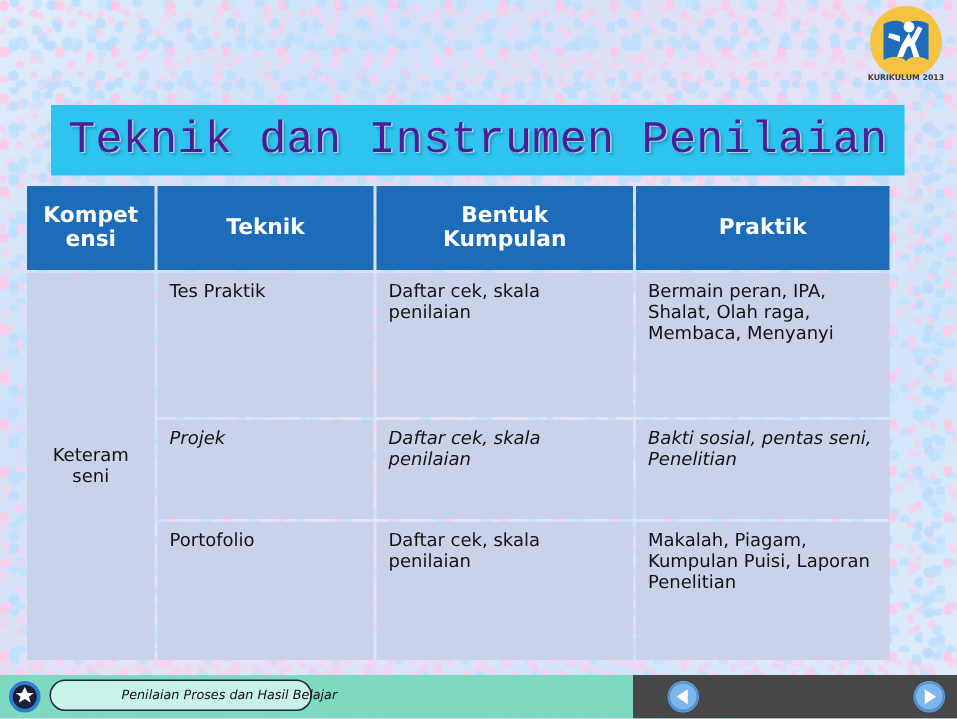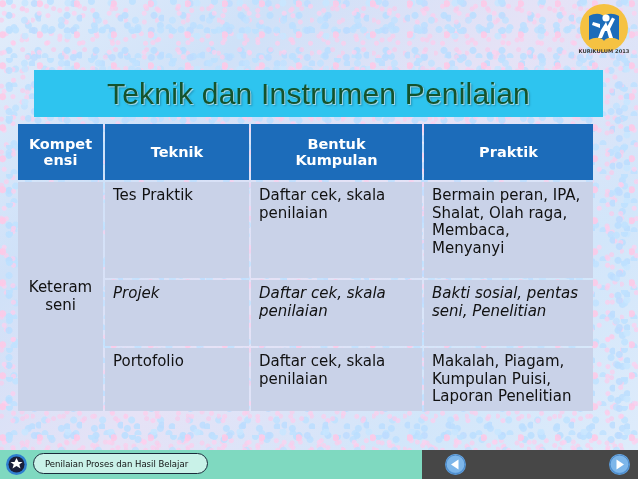--- a/index.html
+++ b/index.html
@@ -75,25 +75,25 @@
     left: 34px;
     top: 70px;
     width: 569px;
     height: 47px;
     background: #2ec4ef;
     display: flex;
     align-items: center;
     justify-content: center;
   }
   #title-text {
-    font-family: Liberation Sans, sans-serif;
+    font-family: Liberation Mono, monospace;
     font-size: 30px;
     font-weight: 400;
     letter-spacing: 0.2px;
-    color: #14532d;
+    color: #4c1d95;
     text-shadow: 1px 1px 0 rgba(255,255,255,0.55), 2px 2px 2px rgba(20,70,95,0.35);
     white-space: nowrap;
   }
 
   
   #table-wrap {
     position: absolute;
     left: 16px;
     top: 122px;
     width: 573px;
@@ -119,40 +119,40 @@
     text-align: center;
     vertical-align: middle;
     height: 50px;
     line-height: 1.12;
     padding: 3px 4px;
   }
   table.pt tbody td {
     background: #c9d2e8;
     color: #111111;
     font-family: "DejaVu Sans", sans-serif;
-    font-size: 15px;
+    font-size: 12px;
     line-height: 1.18;
     font-weight: 400;
   }
   table.pt tbody td.rowlabel {
     background: #c9d2e8;
     text-align: center;
     vertical-align: middle;
     padding: 4px 2px;
     line-height: 1.15;
     margin-top: 44px;
   }
   .col1 { width: 85px; }
   .col2 { width: 144px; }
   .col3 { width: 171px; }
   .col4 { width: 169px; }
 
   .r1 { height: 96px; }
   .r2 { height: 66px; font-style: italic; }
-  .r3 { height: 60px; }
+  .r3 { height: 92px; }
 
   
   #bottom-bar {
     position: absolute;
     left: 0;
     top: 450px;
     width: 638px;
     height: 29px;
     background: #7fd9c0;
   }
@@ -181,22 +181,24 @@
     border-radius: 11px;
     background: #c9f2e8;
     display: flex;
     align-items: center;
     padding-left: 11px;
     box-sizing: border-box;
   }
   #footer-text {
     font-family: "DejaVu Sans", sans-serif;
     font-size: 8.5px;
+    font-style: italic;
     color: #101010;
     white-space: nowrap;
+    margin-left: 36px;
   }
   .navbtn {
     position: absolute;
     top: 3px;
     width: 23px;
     height: 23px;
     cursor: pointer;
   }
   #nav-prev { left: 444px; }
   #nav-next { left: 608px; }

